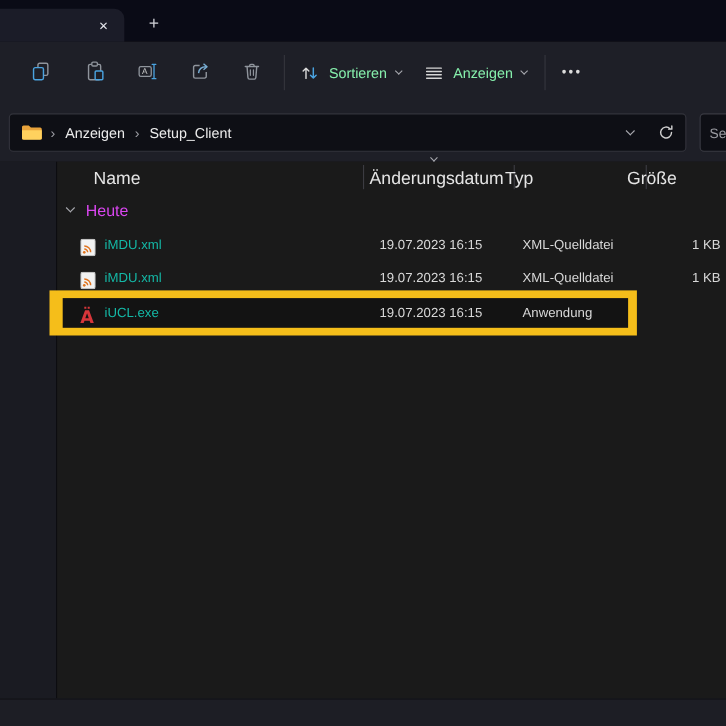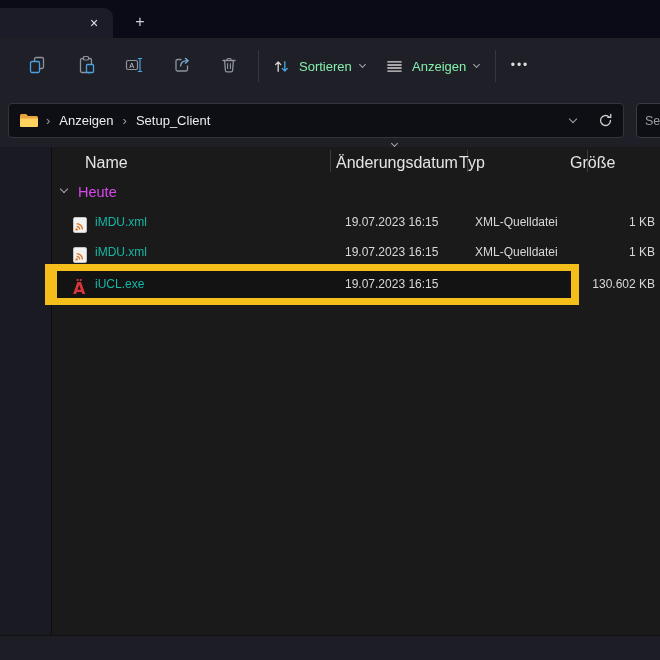--- a/index.html
+++ b/index.html
@@ -216,16 +216,16 @@
 
   <div id="annotation"></div>
   <div id="hl-inner"></div>
 
   <div class="frow" id="row-setup">
     <span class="cell c-icon" style="top:6px">
       <span class="app-glyph">Ä</span>
     </span>
     <span class="cell name c-name">iUCL.exe</span>
     <span class="cell c-date">19.07.2023 16:15</span>
-    <span class="cell c-size">130.602 KB</span>
+    <span class="cell c-type">Anwendung</span>
   </div>
 
 </div>
 
 </body></html>

